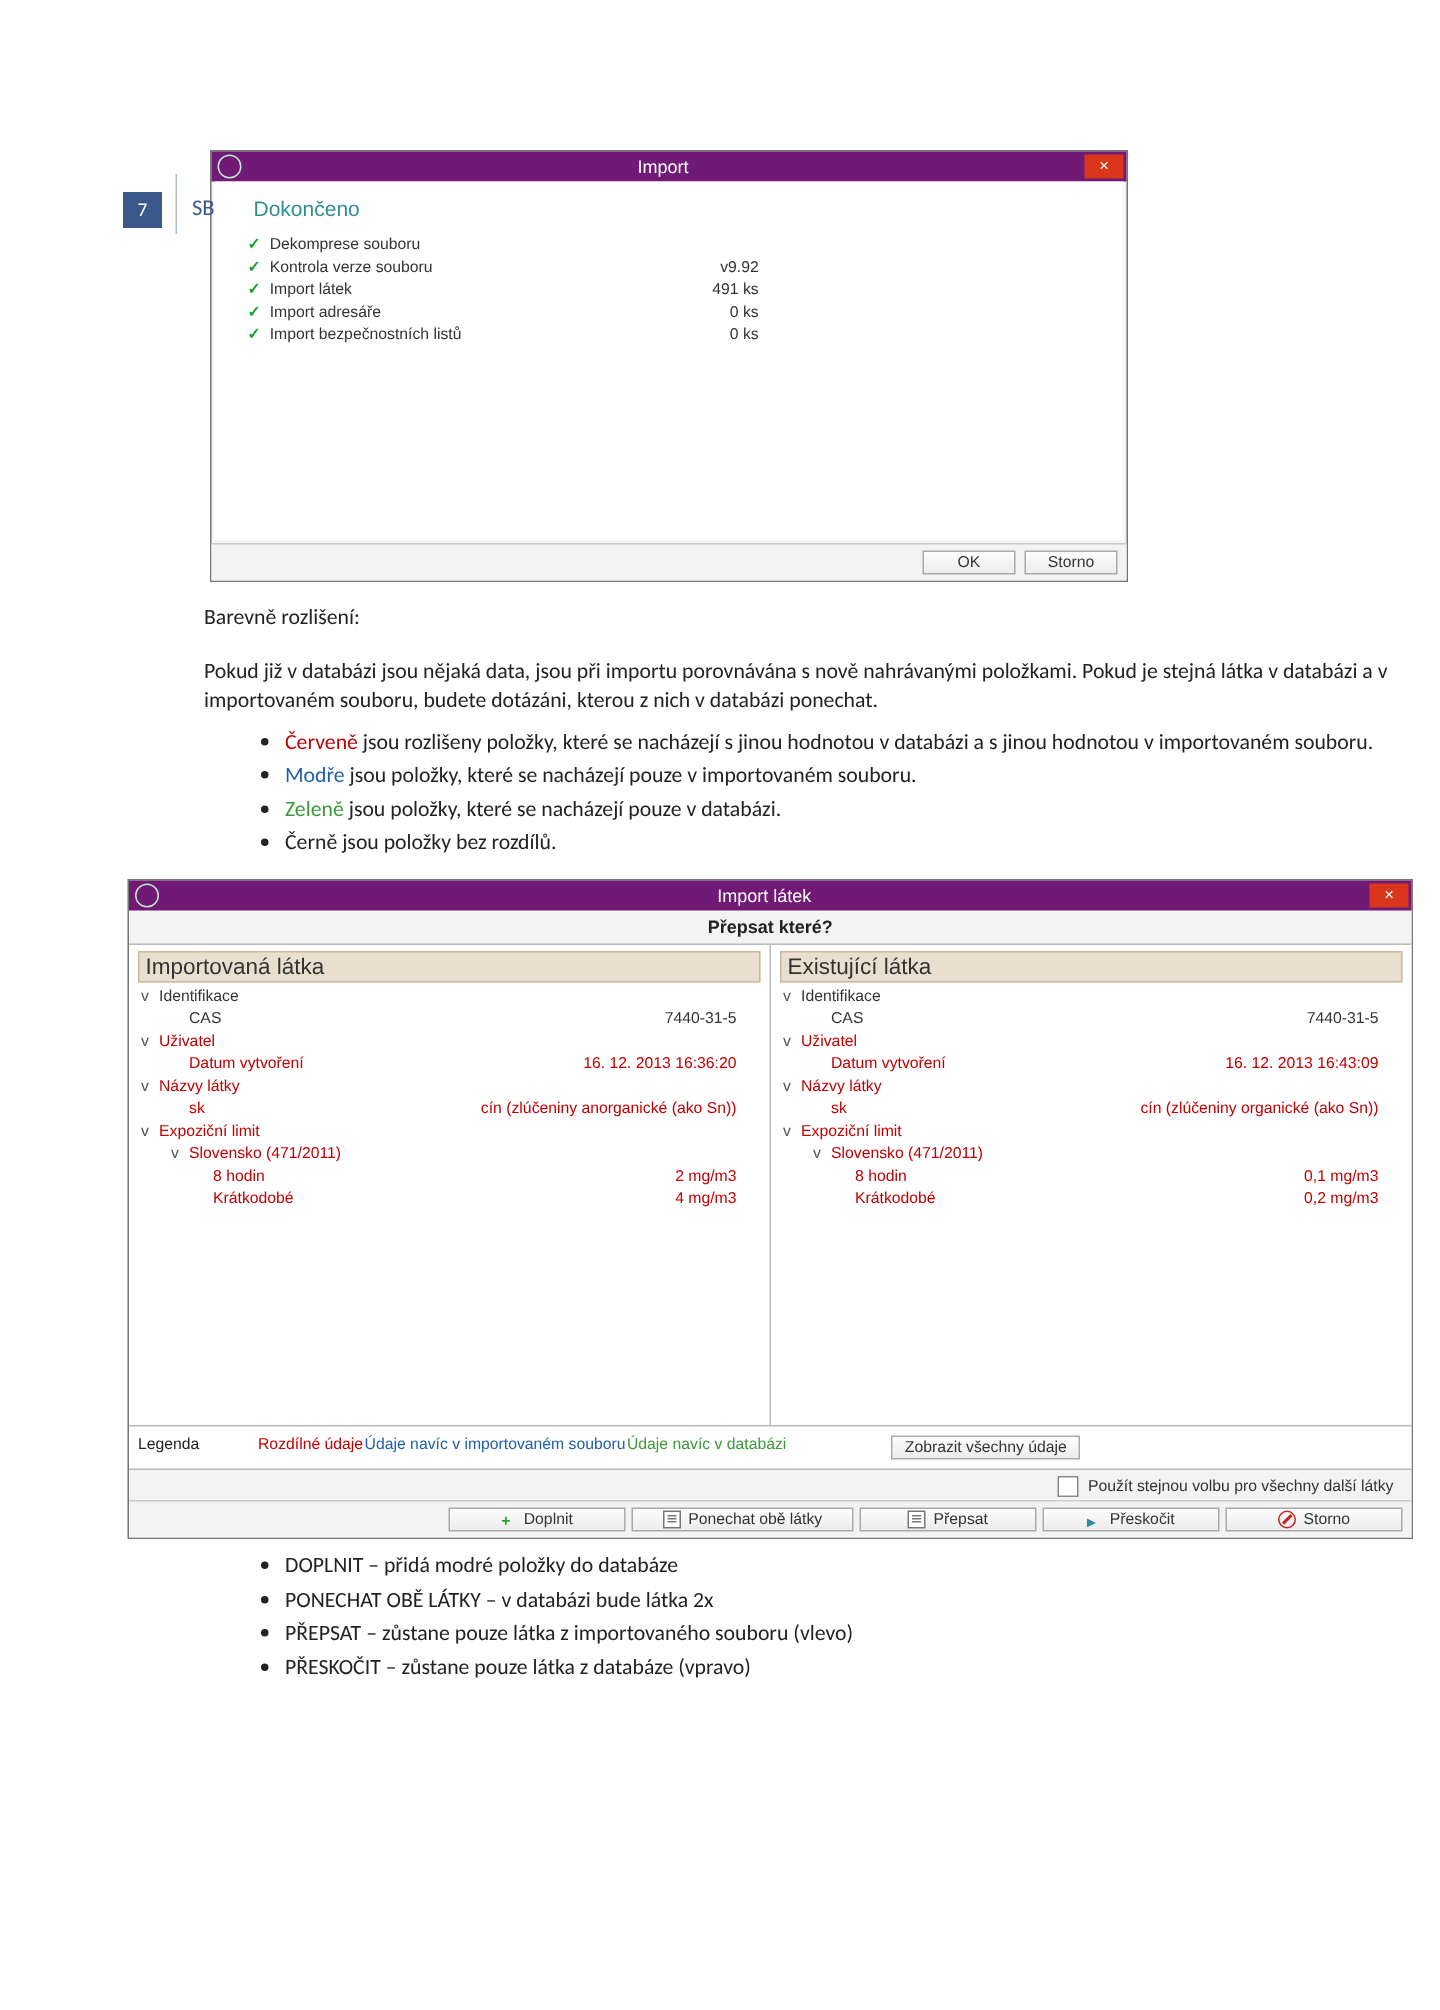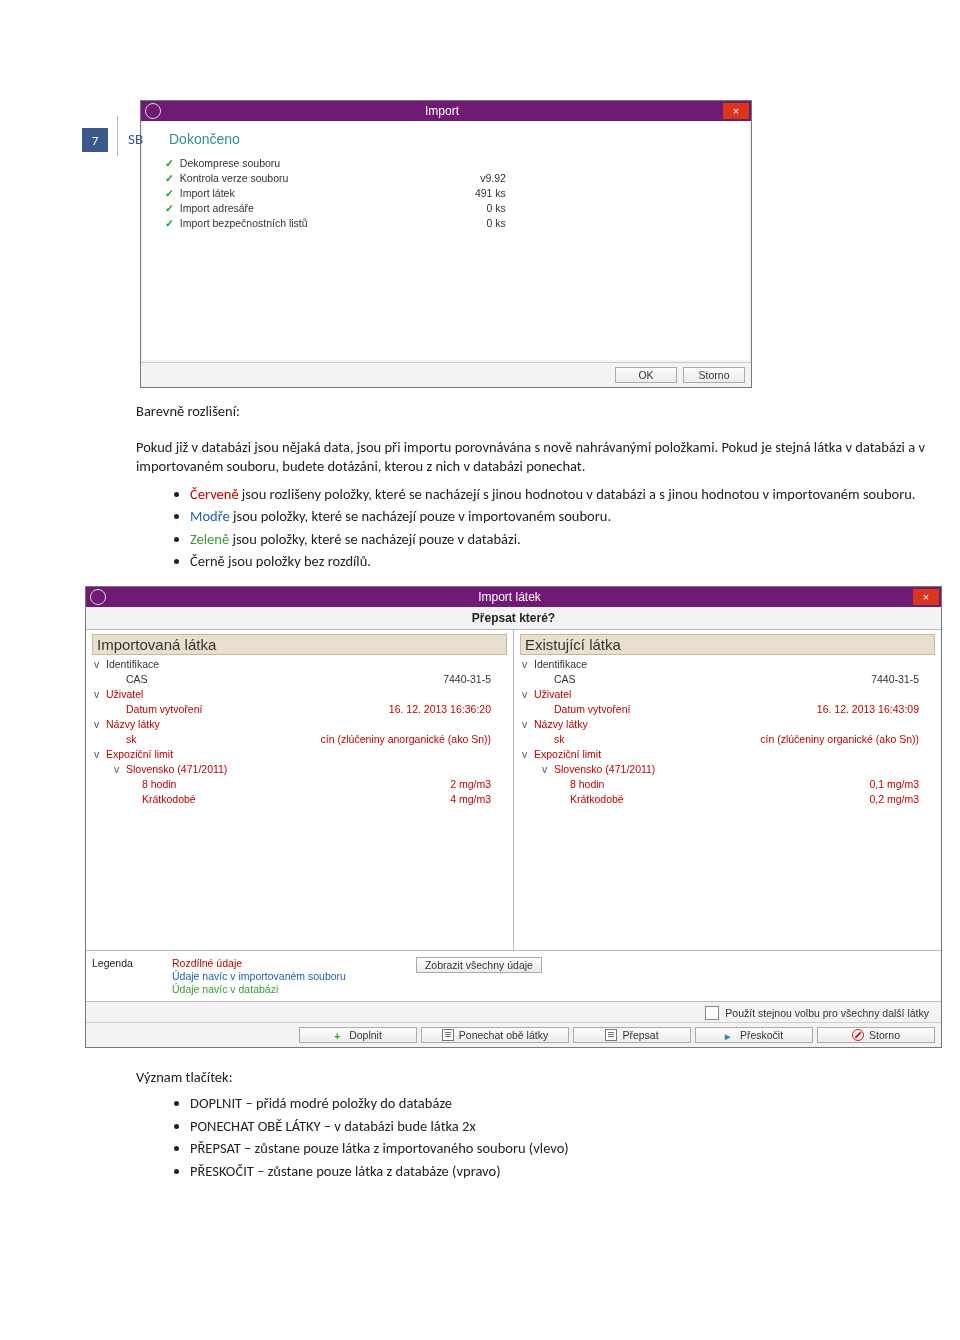--- a/index.html
+++ b/index.html
@@ -34,21 +34,21 @@
   .ss2-col{flex:1;border-right:1px solid #bbb;padding:4px 6px 6px 6px;min-height:310px}
   .ss2-col:last-child{border-right:none}
   .colhead{background:#eadfce;border:1px solid #c9b998;padding:1px 4px;font-size:15px;margin-bottom:2px}
   .trow{display:flex;font-size:10.5px;padding:0 0 0 2px;line-height:15px}
   .trow .k{display:flex;align-items:center;gap:4px}
   .trow .v{margin-left:auto;padding-right:16px}
   .caret{display:inline-block;width:8px;color:#555}
   .ind1{padding-left:22px}.ind2{padding-left:38px}
   .legend-area{border-top:1px solid #bbb;background:#fff;display:flex;align-items:flex-start;padding:6px 6px;font-size:10.5px;gap:30px}
   .legend-area .lab{color:#222;width:50px}
-  .legend-lines{display:flex;flex-direction:column;gap:1px}
+  .legend-lines{display:flex;gap:1px}
   .legend-btn{background:linear-gradient(#fdfdfd,#ececec);border:1px solid #aaa;font-size:10.5px;padding:1px 8px;margin-left:40px}
   .checkbox-row{border-top:1px solid #bbb;background:#f4f3f3;display:flex;justify-content:flex-end;align-items:center;padding:4px 12px 2px 0;font-size:10.5px;gap:6px}
   .cbx{width:12px;height:12px;border:1px solid #888;background:#fff}
   .btnbar{background:#f4f3f3;border-top:1px solid #ccc;display:flex;justify-content:flex-end;gap:4px;padding:4px 6px}
   .btnbar .b{display:flex;align-items:center;gap:5px;background:linear-gradient(#fdfdfd,#ececec);border:1px solid #aaa;font-size:10.5px;padding:1px 8px;min-width:100px;justify-content:center}
   .ico{width:10px;height:10px;display:inline-block}
   .ico-plus{color:#2aa52a;font-weight:bold}
   .ico-doc{width:10px;height:10px;border:1px solid #777;position:relative;background:#fff}
   .ico-doc::after{content:"";position:absolute;top:2px;left:2px;right:2px;height:1px;background:#777;box-shadow:0 2px 0 #777,0 4px 0 #777}
   .ico-skip{color:#2a8aa5;font-weight:bold}
@@ -308,21 +308,20 @@
             <span class="ico ico-skip">▸</span>
             <span>Přeskočit</span>
           </div>
         <div class="b">
             <span class="ico-cancel"></span>
             <span>Storno</span>
           </div>
       </div>
     </div>
 
-    <p class="h2">Význam tlačítek:</p>
     <ul class="bul">
       <li>DOPLNIT – přidá modré položky do databáze</li>
       <li>PONECHAT OBĚ LÁTKY – v databázi bude látka 2x</li>
       <li>PŘEPSAT – zůstane pouze látka z importovaného souboru (vlevo)</li>
       <li>PŘESKOČIT – zůstane pouze látka z databáze (vpravo)</li>
     </ul>
 
   </div>
 </div>
 

